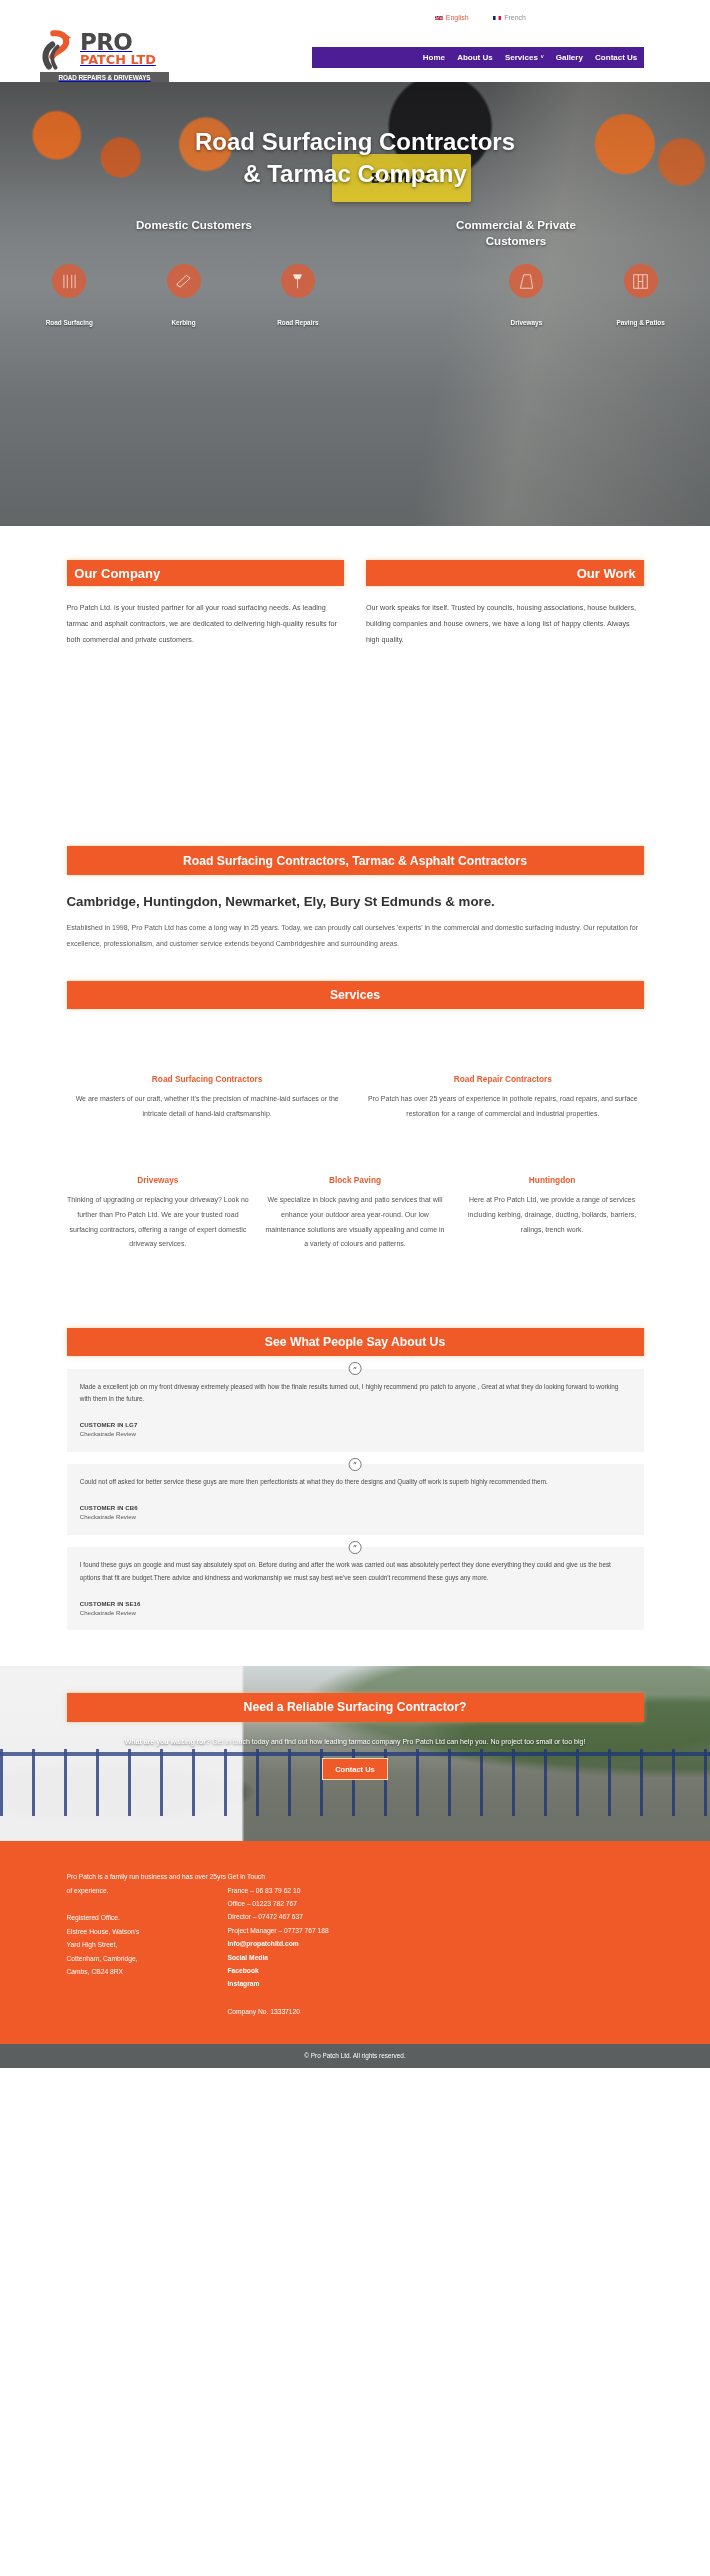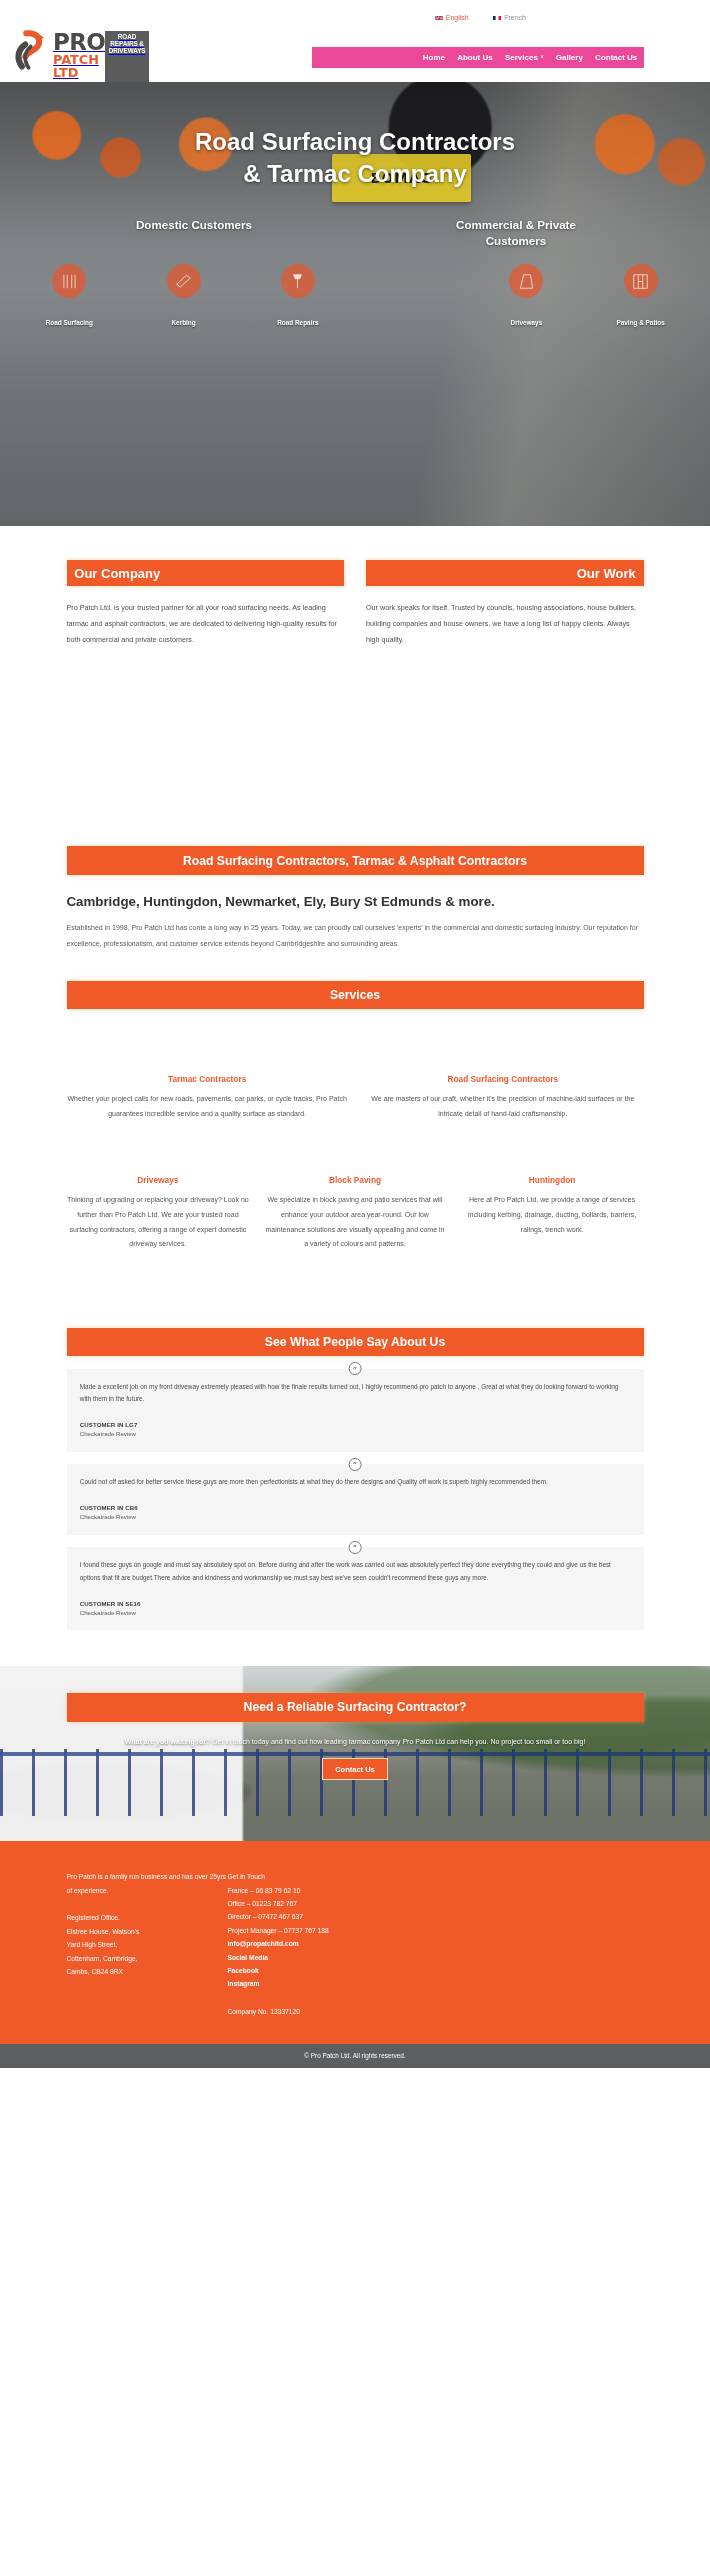--- a/index.html
+++ b/index.html
@@ -31,26 +31,26 @@
   
   .header {
     height: 48px;
     display: flex;
     align-items: center;
     position: relative;
     background: #fff;
   }
   .logo {
     position: absolute;
-    left: 13px;
+    left: 40px;
     top: -4.4px;
     width: 133px;
     height: 55px;
     display: flex;
-    flex-direction: row;
+    flex-direction: column;
     justify-content: flex-start;
   }
   .logo-row { display: flex; align-items: flex-start; }
   .logo-mark { width: 40px; height: 41px; flex: 0 0 40px; }
   .logo-words { padding-top: 2.2px; }
   .logo-pro {
     font-family: "DejaVu Sans", sans-serif;
     font-weight: bold;
     font-size: 23px;
     line-height: 21px;
@@ -77,21 +77,21 @@
     padding: 2.2px 3.3px;
     width: 129px;
     text-align: center;
   }
   .nav {
     position: absolute;
     left: 312px;
     top: 13.3px;
     width: 332px;
     height: 21px;
-    background: #ec4899;
+    background: #4c1d95;
     display: flex;
     align-items: center;
     justify-content: flex-end;
     padding-right: 6.7px;
     gap: 12.2px;
   }
   .nav a {
     color: #fff;
     font-size: 8px;
     font-weight: bold;
@@ -551,26 +551,26 @@
     <h2 class="headline">Cambridge, Huntingdon, Newmarket, Ely, Bury St Edmunds &amp; more.</h2>
     <p class="headline-body">Established in 1998, Pro Patch Ltd has come a long way in 25 years. Today, we can proudly call ourselves 'experts' in the commercial and domestic surfacing industry. Our reputation for excellence, professionalism, and customer service extends beyond Cambridgeshire and surrounding areas.</p>
   </div>
 
   <div class="services-head">
     <div class="bar bar-lg">Services</div>
   </div>
 
   <div class="cards cards-row1">
     <div class="card">
-      <div class="card-title">Tarmac Contractors</div>
-      <div class="card-body">Whether your project calls for new roads, pavements, car parks, or cycle tracks, Pro Patch guarantees incredible service and a quality surface as standard.</div>
-    </div>
-    <div class="card">
       <div class="card-title">Road Surfacing Contractors</div>
       <div class="card-body">We are masters of our craft, whether it's the precision of machine-laid surfaces or the intricate detail of hand-laid craftsmanship.</div>
+    </div>
+    <div class="card">
+      <div class="card-title">Road Repair Contractors</div>
+      <div class="card-body">Pro Patch has over 25 years of experience in pothole repairs, road repairs, and surface restoration for a range of commercial and industrial properties.</div>
     </div>
   </div>
 
   <div class="cards cards-row2">
     <div class="card">
       <div class="card-title">Driveways</div>
       <div class="card-body">Thinking of upgrading or replacing your driveway? Look no further than Pro Patch Ltd. We are your trusted road surfacing contractors, offering a range of expert domestic driveway services.</div>
     </div>
     <div class="card">
       <div class="card-title">Block Paving</div>

